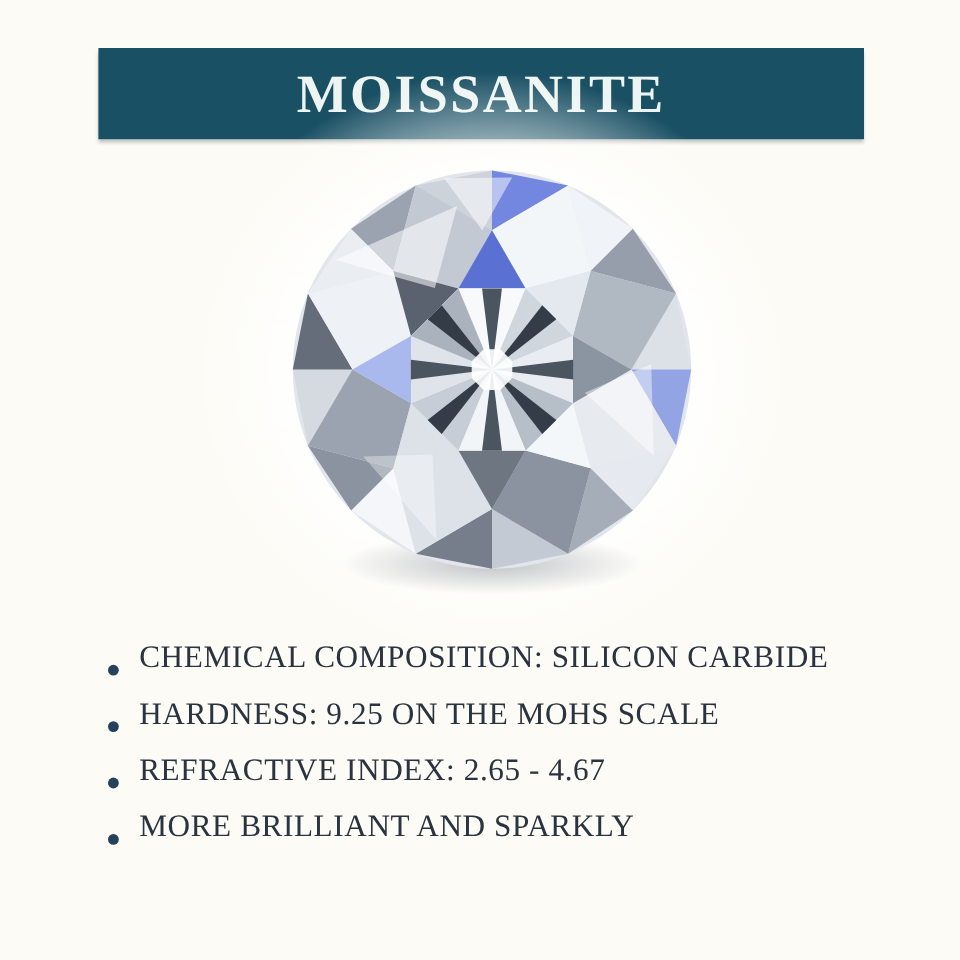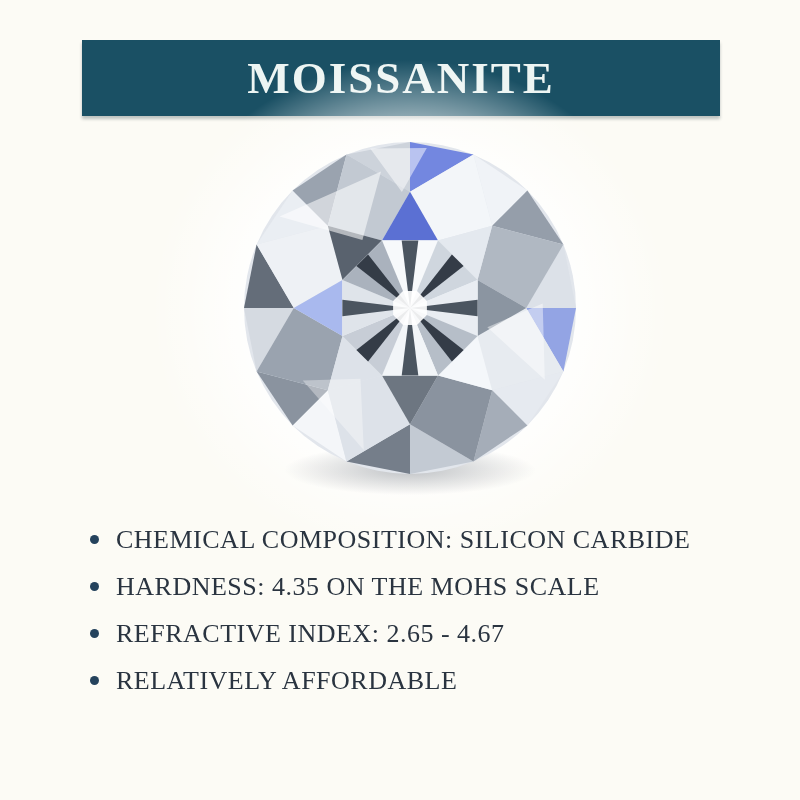--- a/index.html
+++ b/index.html
@@ -24,21 +24,21 @@
   .gem-shadow{
     position:absolute;left:240px;top:436px;width:340px;height:68px;
     background:radial-gradient(closest-side, rgba(104,110,120,0.42), rgba(104,110,120,0) 74%);
   }
   #gem-svg{position:absolute;left:0;top:0;}
   ul.facts{
     position:absolute;left:90px;top:516px;width:680px;
     list-style:none;margin:0;padding:0;
   }
   ul.facts li{
-    display:flex;align-items:center;height:47px;
+    display:flex;align-items:flex-end;height:47px;
     font-size:26px;letter-spacing:0.5px;white-space:nowrap;
   }
   .dot{
     width:9px;height:9px;border-radius:50%;
     margin-right:17px;flex:none;
   }
 </style>
 </head>
 <body style="background: rgb(252, 251, 245);">
 
@@ -107,23 +107,23 @@
     <polygon points="370.2,148.5 401.9,192.1 426.8,147.9" fill="#ffffff" fill-opacity="0.5"></polygon>
   </svg>
 
 <ul class="facts">
   <li style="color: rgb(42, 52, 64);">
     <span class="dot" style="background: rgb(36, 66, 92);"></span>
     <span>CHEMICAL COMPOSITION: SILICON CARBIDE</span>
   </li>
   <li style="color: rgb(42, 52, 64);">
     <span class="dot" style="background: rgb(36, 66, 92);"></span>
-    <span>HARDNESS: 4.35 ON THE MOHS SCALE</span>
+    <span>HARDNESS: 9.25 ON THE MOHS SCALE</span>
   </li>
   <li style="color: rgb(42, 52, 64);">
     <span class="dot" style="background: rgb(36, 66, 92);"></span>
     <span>REFRACTIVE INDEX: 2.65 - 4.67</span>
   </li>
   <li style="color: rgb(42, 52, 64);">
     <span class="dot" style="background: rgb(36, 66, 92);"></span>
-    <span>RELATIVELY AFFORDABLE</span>
+    <span>MORE BRILLIANT AND SPARKLY</span>
   </li>
 </ul>
 
 </body></html>

